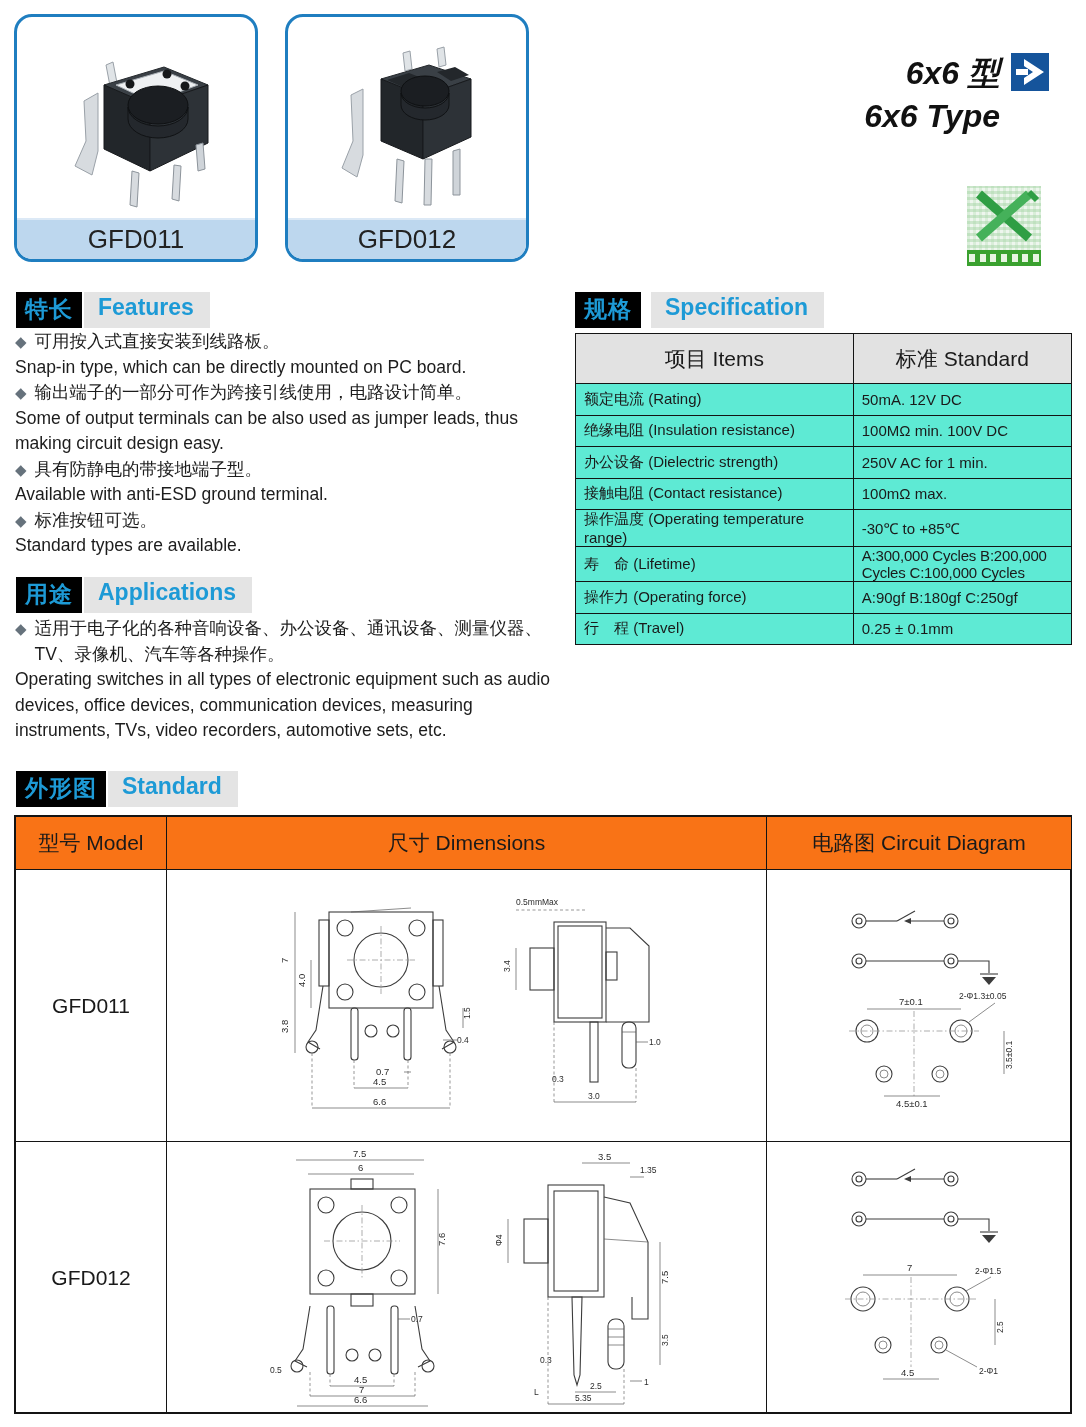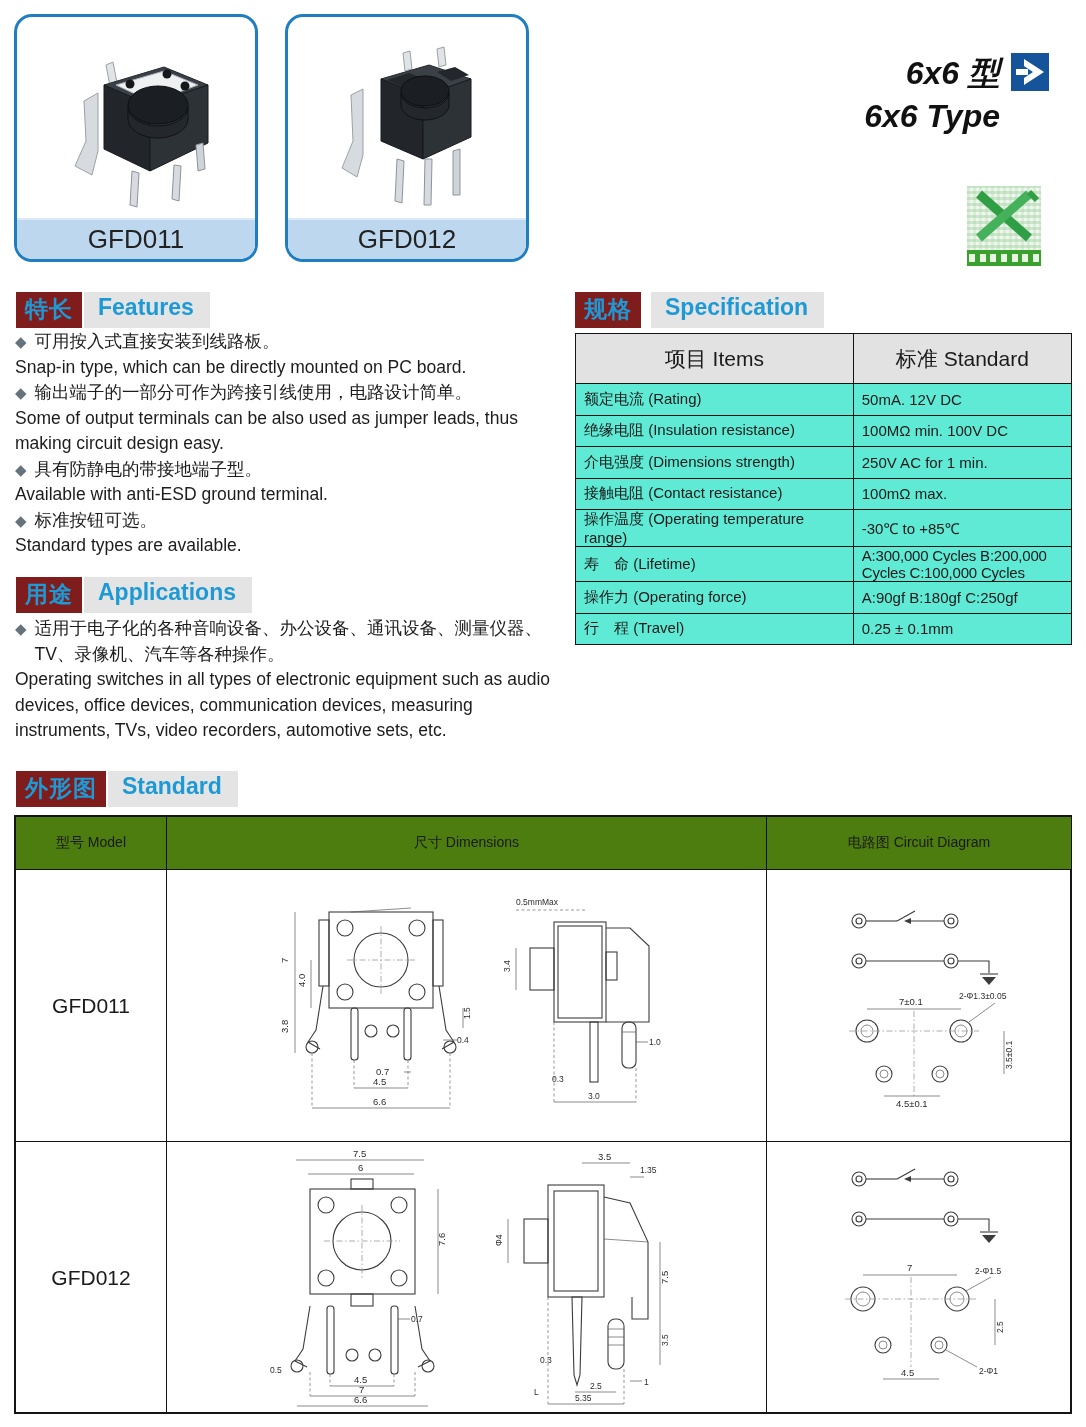--- a/index.html
+++ b/index.html
@@ -25,21 +25,21 @@
   .cert-logo { position:absolute; left:967px; top:186px; width:74px; height:80px;
     background:
       repeating-linear-gradient(0deg, rgba(160,210,160,.45) 0 3px, rgba(255,255,255,0) 3px 6px),
       repeating-linear-gradient(90deg, rgba(170,215,170,.45) 0 3px, #eef6ee 3px 6px); }
   .cert-band { position:absolute; left:0; bottom:0; width:100%; height:16px; background:#3aa12f;
     display:flex; align-items:center; justify-content:space-around; }
   .cert-band i { display:block; width:6px; height:8px; background:#e8f5e2; }
 
   
   .sec-header { position:absolute; display:flex; align-items:stretch; }
-  .sec-cn { background:#7f1d1d; color:#1d9ad6; font-weight:bold; font-size:23px;
+  .sec-cn { background:#000000; color:#1d9ad6; font-weight:bold; font-size:23px;
     padding:2px 9px 3px; letter-spacing:1px; }
   .sec-en { background:#e4e4e4; color:#1d9ad6; font-weight:bold; font-size:23px;
     padding:2px 16px 3px 14px; margin-left:2px; }
 
   
   .text-block { position:absolute; width:548px; font-size:17.5px; line-height:25.5px; color:#1c1c1c; }
   .bullet-cn { display:flex; gap:8px; }
   .diamond { color:#66727c; font-size:15px; line-height:25.5px; }
 
   
@@ -51,21 +51,21 @@
   td.val-small { font-size:9.5px; letter-spacing:-0.2px; }
 
   
   .diag-table { position:absolute; left:14px; top:815px; width:1058px; height:599px;
     border:2.5px solid #141414; display:grid;
     grid-template-columns:151px 600px 304px; grid-template-rows:53px 272px 271px; }
   .dt-cell { border-right:1.6px solid #141414; border-bottom:1.6px solid #141414;
     display:flex; align-items:center; justify-content:center; }
   .dt-cell.last-col { border-right:none; }
   .dt-cell.last-row { border-bottom:none; }
-  .dt-head { background:#4d7c0f; font-size:14px; }
+  .dt-head { background:#f97316; font-size:21px; }
   .dt-model { font-size:21px; }
   .dims-cell { gap:26px; }
 
   
   svg.tech { display:block; }
   svg.tech .ln { stroke:#3c3c3c; fill:none; stroke-width:1.1; }
   svg.tech .thin { stroke:#5a5a5a; fill:none; stroke-width:0.7; }
   svg.tech .cl { stroke:#8a8a8a; fill:none; stroke-width:0.7; stroke-dasharray:6 2.5 1.5 2.5; }
   svg.tech .dsh { stroke:#6a6a6a; fill:none; stroke-width:0.7; stroke-dasharray:3 2.5; }
   svg.tech text { fill:#2c2c2c; font-size:9.5px; font-family:"Liberation Sans",sans-serif; }
@@ -192,21 +192,21 @@
     </tr>
     <tr>
       <td>额定电流 (Rating)</td>
       <td class="val">50mA. 12V DC</td>
     </tr>
     <tr>
       <td>绝缘电阻 (Insulation resistance)</td>
       <td class="val">100MΩ min. 100V DC</td>
     </tr>
     <tr>
-      <td>介电强度 (Dimensions strength)</td>
+      <td>办公设备 (Dielectric strength)</td>
       <td class="val">250V AC for 1 min.</td>
     </tr>
     <tr>
       <td>接触电阻 (Contact resistance)</td>
       <td class="val">100mΩ max.</td>
     </tr>
     <tr>
       <td>操作温度 (Operating temperature range)</td>
       <td class="val">-30℃ to +85℃</td>
     </tr>

